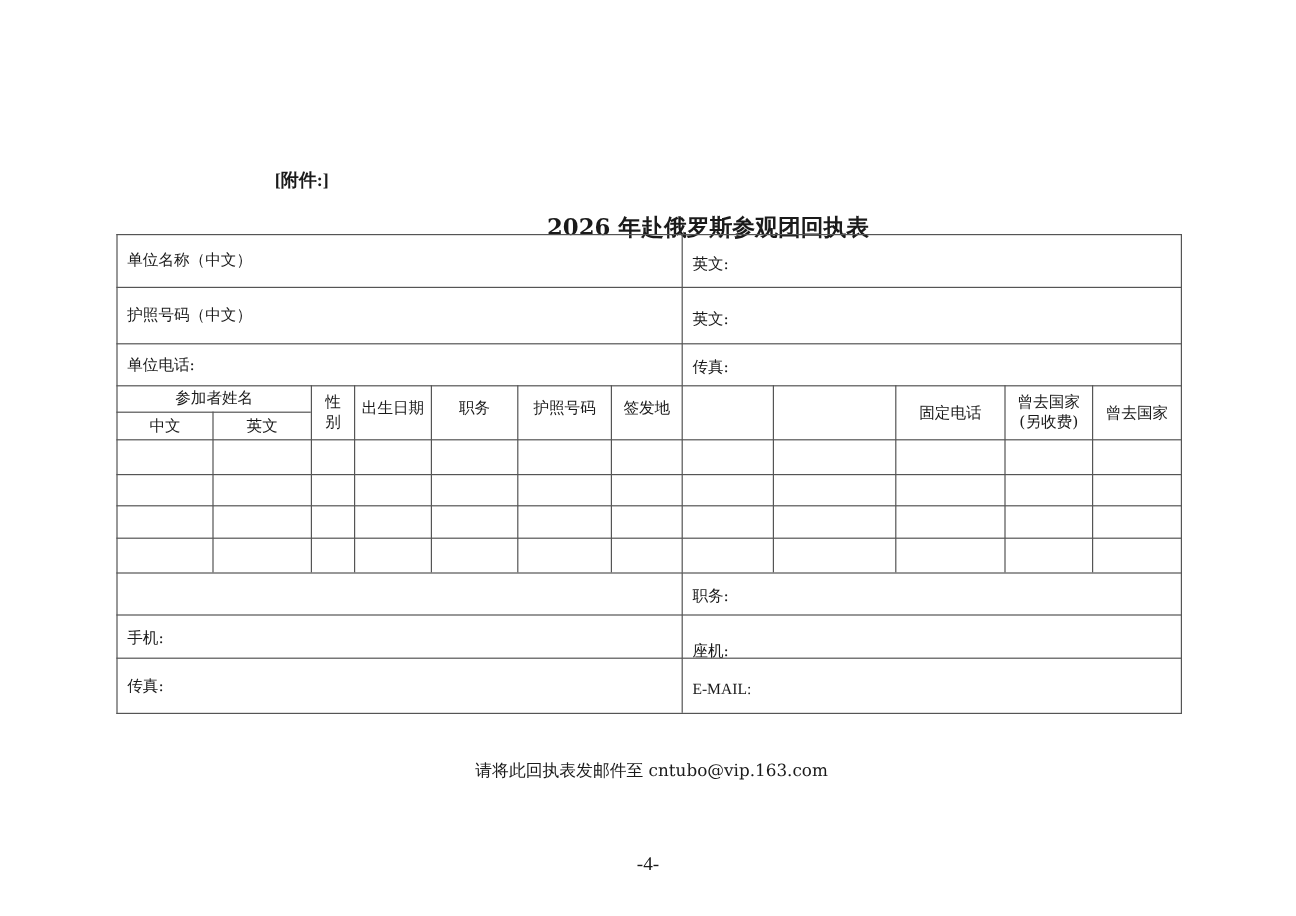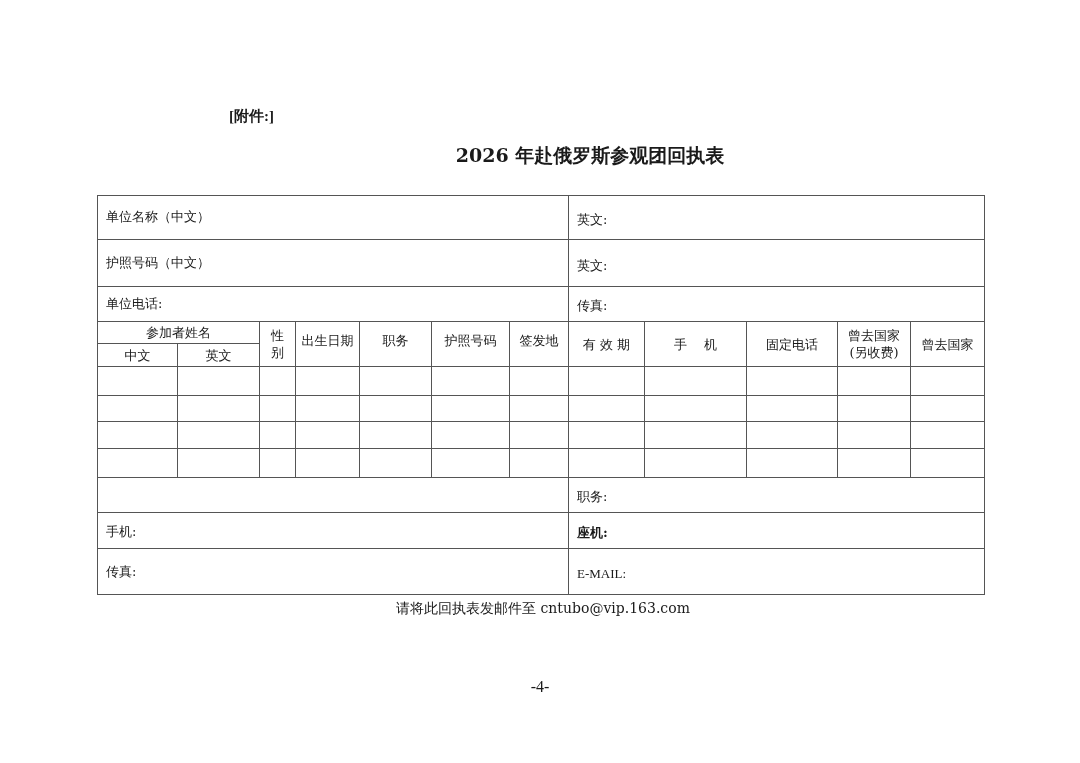--- a/index.html
+++ b/index.html
@@ -1,18 +1,18 @@
 <!DOCTYPE html>
 <html><head>
 <meta charset="utf-8">
 <style>
   html, body { margin:0; padding:0; }
   body { width:1080px; height:763px; background:#ffffff; position:relative; overflow:hidden;
     font-family:"DejaVu Serif", "Liberation Serif", serif; color:#1a1a1a; }
-  .abs { position:absolute; }
+  .abs { position:absolute;margin-top:34px; }
   .attach { left:229px; top:107px; font-size:15px; font-weight:bold; font-family:"Liberation Serif","DejaVu Serif",serif; }
   .title { left:0; width:1080px; top:143px; text-align:center; font-size:19px; font-weight:bold; padding-left:100px; box-sizing:border-box; }
   .grid { position:absolute; left:97px; top:195px; width:887px; height:399px; }
   .line-h { position:absolute; height:1px; background:#555; }
   .line-v { position:absolute; width:1px; background:#555; }
   .cell-text { position:absolute; font-size:13px; white-space:nowrap; }
   .cell-center { position:absolute; font-size:13px; text-align:center; display:flex; align-items:center; justify-content:center; line-height:17px; }
   .field { position:absolute; }
   .footer-note { left:0; width:1080px; top:600px; text-align:center; font-size:14px; padding-left:6px; box-sizing:border-box; }
   .page-num { left:0; width:1080px; top:678px; text-align:center; font-size:16px; font-family:"Liberation Serif","DejaVu Serif",serif; }
@@ -78,22 +78,20 @@
 
   <div class="cell-center" style="left:1px;top:127px;width:161px;height:21px;">参加者姓名</div>
   <div class="cell-center" style="left:1px;top:149px;width:79px;height:22px;">中文</div>
   <div class="cell-center" style="left:81px;top:149px;width:81px;height:22px;">英文</div>
   <div class="cell-center" style="left:163px;top:127px;width:35px;height:44px;white-space:pre;">性
 别</div>
   <div class="cell-center" style="left:199px;top:127px;width:63px;height:36px;">出生日期</div>
   <div class="cell-center" style="left:263px;top:127px;width:71px;height:36px;">职务</div>
   <div class="cell-center" style="left:335px;top:127px;width:77px;height:36px;">护照号码</div>
   <div class="cell-center" style="left:413px;top:127px;width:58px;height:36px;">签发地</div>
-  <div class="cell-center" style="left:472px;top:127px;width:75px;height:44px;">有 效 期</div>
-  <div class="cell-center" style="left:548px;top:127px;width:101px;height:44px;white-space:pre;">手　 机</div>
   <div class="cell-center" style="left:650px;top:127px;width:90px;height:44px;text-align:right;">固定电话</div>
   <div class="cell-center" style="left:741px;top:127px;width:72px;height:44px;white-space:pre;">曾去国家
 (另收费)</div>
   <div class="cell-center" style="left:814px;top:127px;width:73px;height:44px;">曾去国家</div>
 
   <div id="rows-container">
       <div class="field" style="left: 1px; top: 172px; width: 79px; height: 28px; font-size: 12px;"></div>
       <div class="field" style="left: 81px; top: 172px; width: 81px; height: 28px; font-size: 12px;"></div>
       <div class="field" style="left: 163px; top: 172px; width: 35px; height: 28px; font-size: 12px;"></div>
       <div class="field" style="left: 199px; top: 172px; width: 63px; height: 28px; font-size: 12px;"></div>
@@ -142,21 +140,21 @@
       <div class="field" style="left: 741px; top: 254px; width: 72px; height: 28px; font-size: 12px;"></div>
       <div class="field" style="left: 814px; top: 254px; width: 73px; height: 28px; font-size: 12px;"></div>
     </div>
 
   <div class="field" style="left:472px;top:283px;width:415px;height:34px;">
     <span class="cell-text" style="left:8px;top:10px;">职务:</span>
   </div>
   <div class="field" style="left:1px;top:318px;width:470px;height:35px;">
     <span class="cell-text" style="left:8px;top:10px;">手机:</span>
   </div>
-  <div class="field" style="left:472px;top:318px;width:415px;height:35px;font-weight:bold;">
+  <div class="field" style="left:472px;top:328px;width:415px;height:35px;">
     <span class="cell-text" style="left:8px;top:11px;">座机:</span>
   </div>
   <div class="field" style="left:1px;top:354px;width:470px;height:45px;">
     <span class="cell-text" style="left:8px;top:14px;">传真:</span>
   </div>
   <div class="field" style="left:472px;top:354px;width:415px;height:45px;">
     <span class="cell-text" style="left:8px;top:17px;font-family:'Liberation Serif','DejaVu Serif',serif;">E-MAIL:</span>
   </div>
 </div>
 

